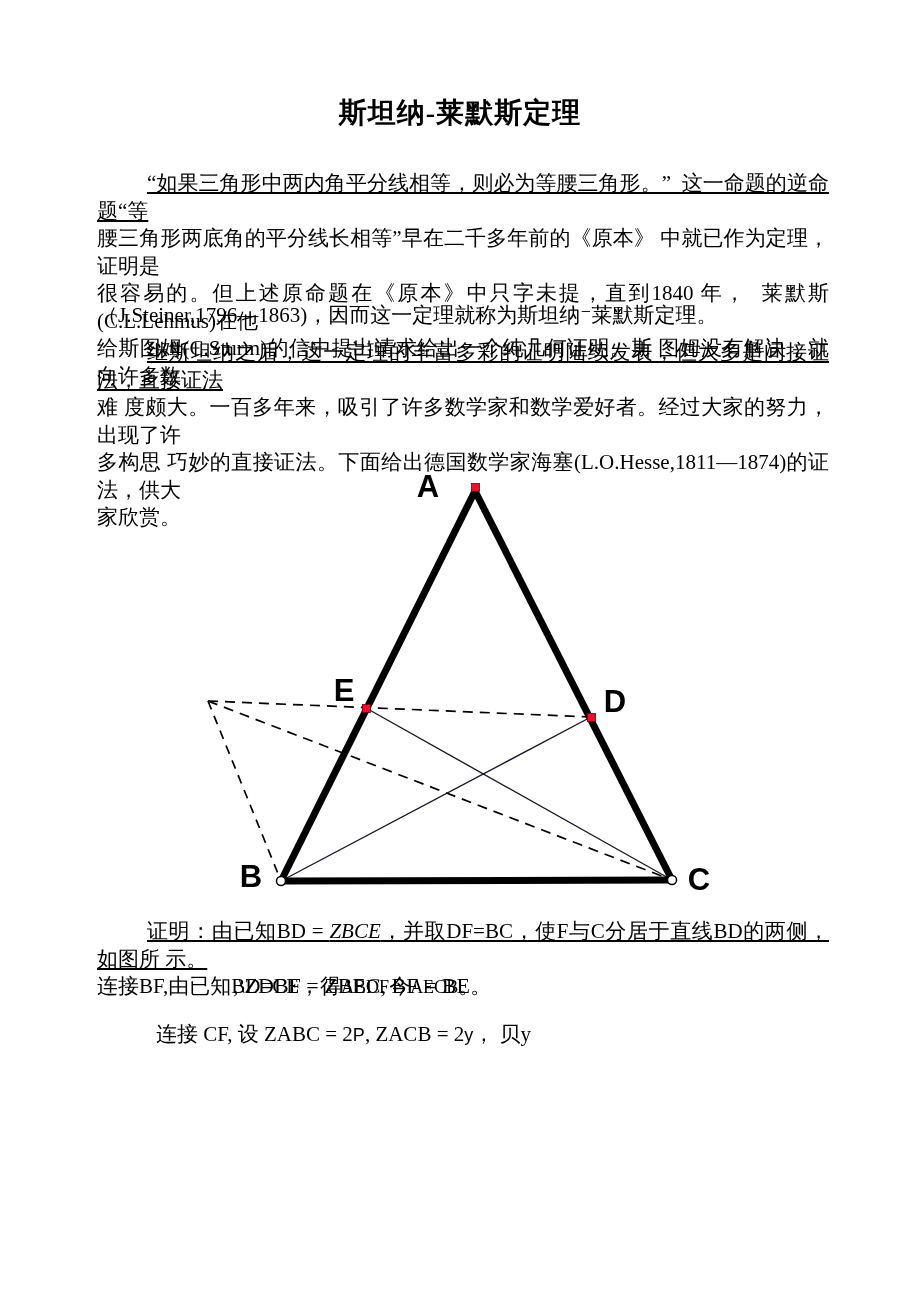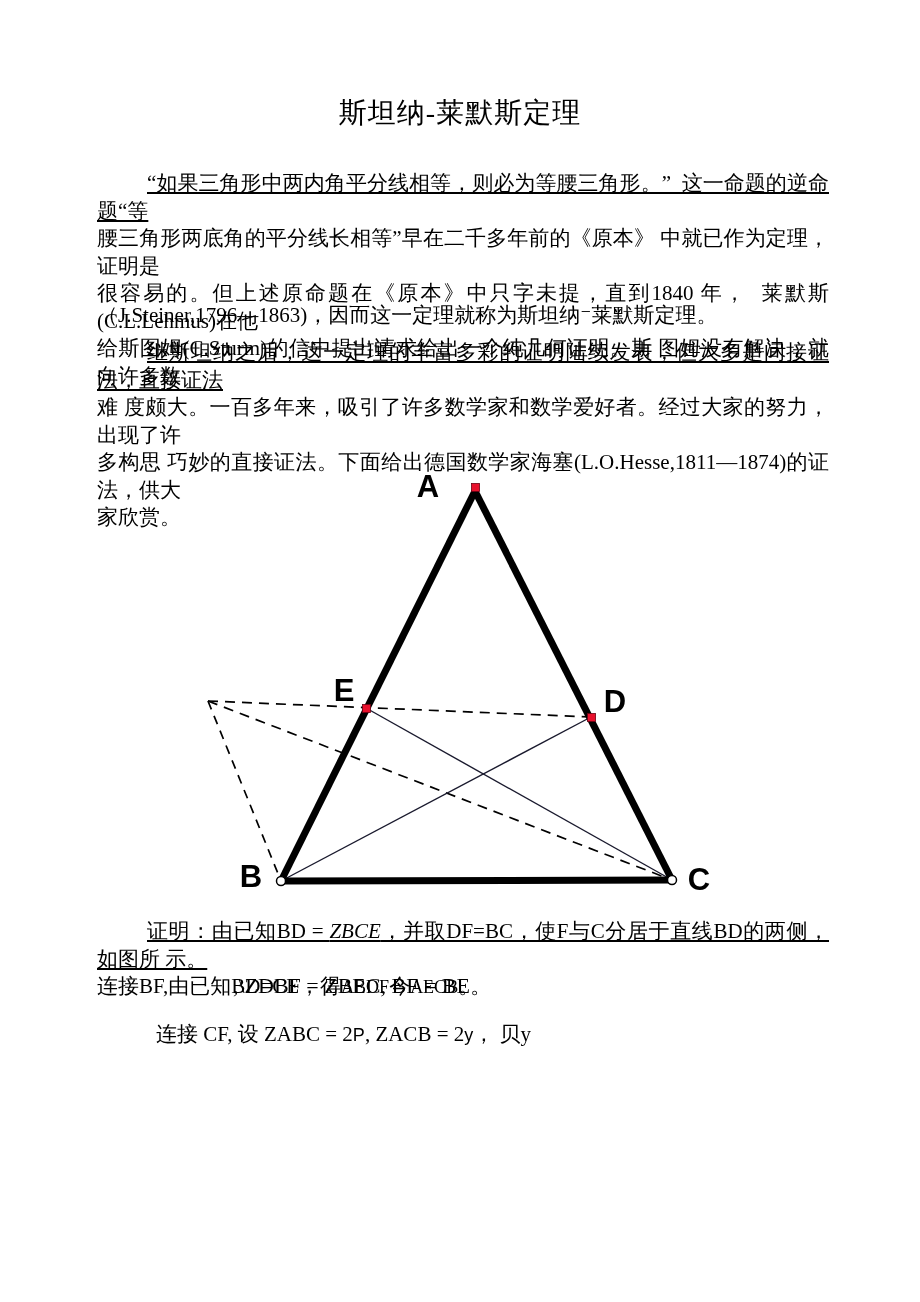--- a/index.html
+++ b/index.html
@@ -3,21 +3,21 @@
 <meta charset="utf-8">
 <style>
   html,body { margin:0; padding:0; background:#ffffff; }
   .page {
     position:relative; width:920px; height:1302px; background:#ffffff;
     font-family:"Liberation Serif","DejaVu Serif",serif; color:#000;
     overflow:hidden;
   }
   .doc-title {
     position:absolute; top:94px; left:0; width:920px;
-    text-align:center; font-size:28px; font-weight:normal; letter-spacing:1px;
+    text-align:center; font-size:28px; font-weight:bold; letter-spacing:1px;
   }
   .para {
     position:absolute; left:97px; width:732px;
     font-size:21px; line-height:27.5px; text-align:justify;
   }
   .line { white-space:pre-wrap; }
   .indent { text-indent:50px;text-decoration:underline; }
   .mathit { font-style:italic; }
   .tri-ref { font-style:italic; font-weight:bold; }
   .big { font-size:18px; line-height:27.5px; }

